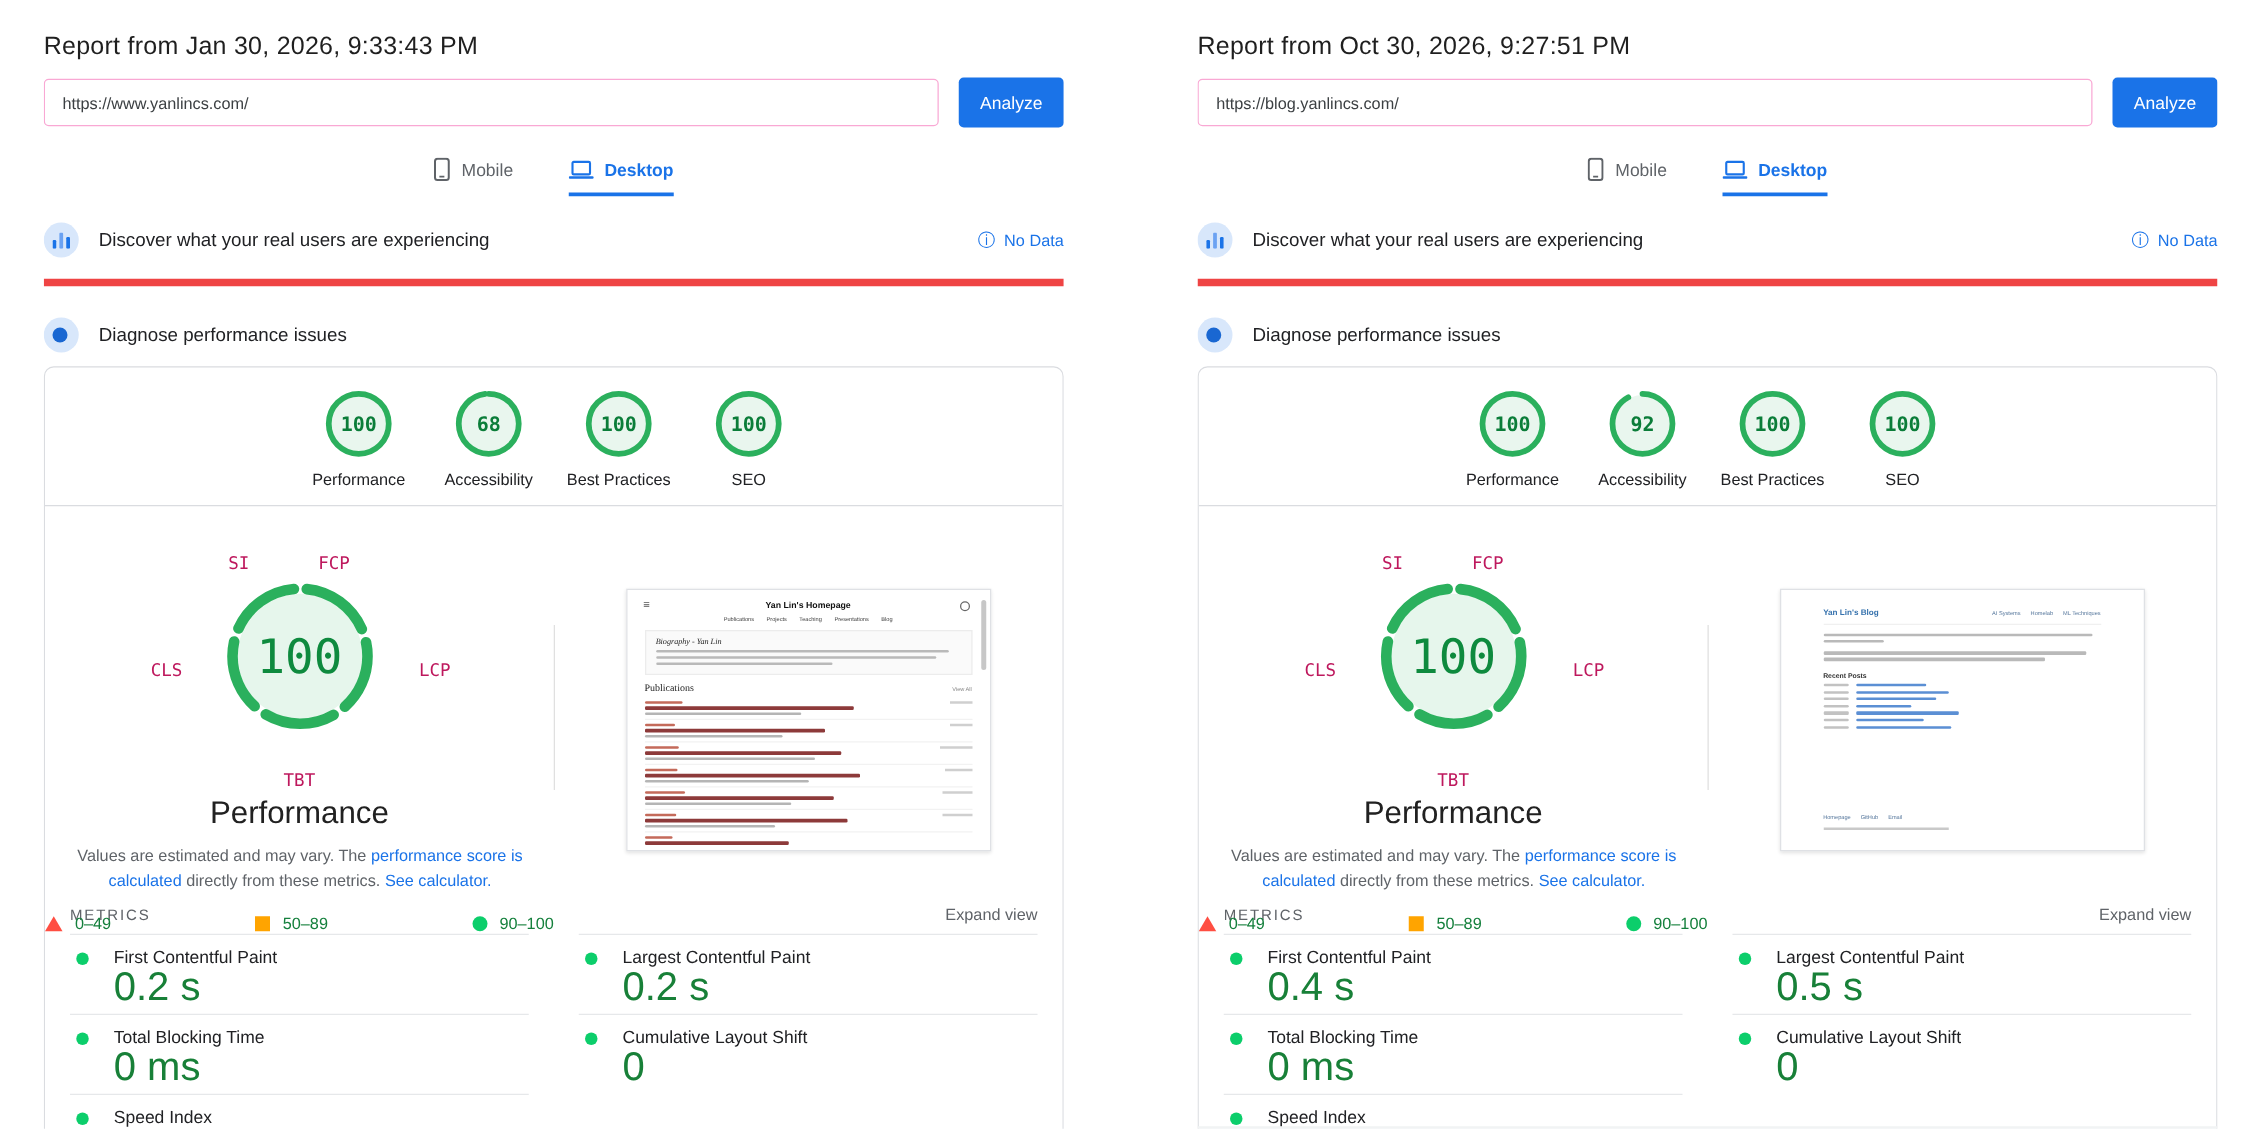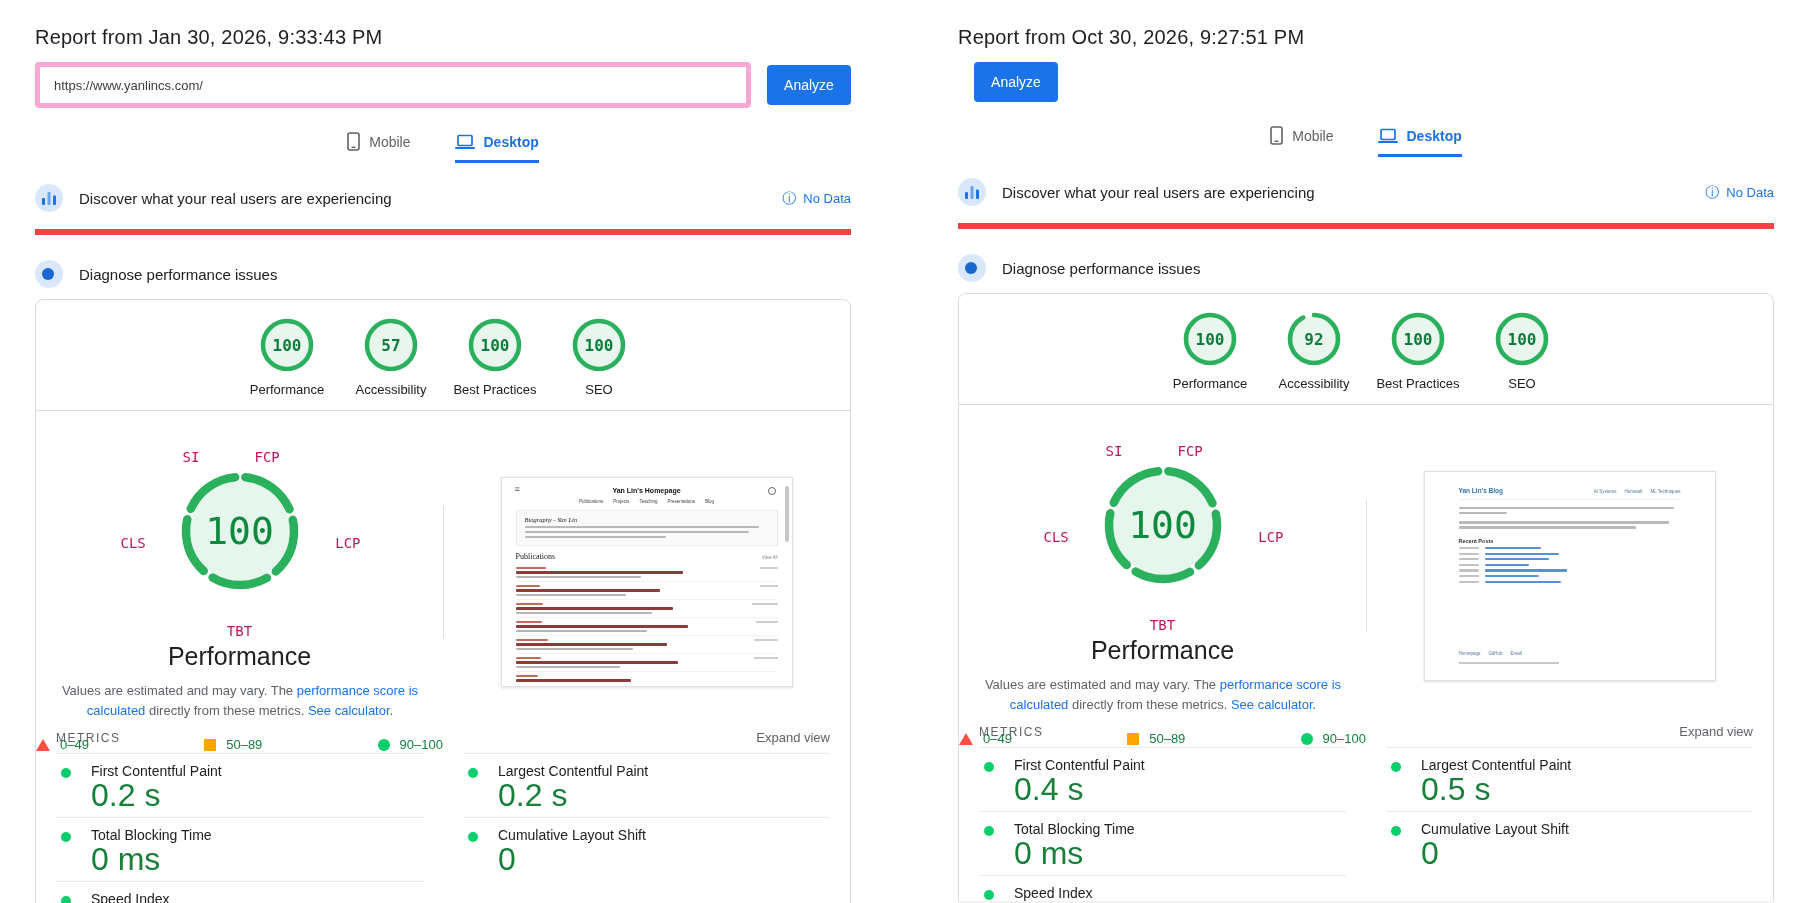--- a/index.html
+++ b/index.html
@@ -6,21 +6,21 @@
   body{width:1800px;height:903px;background:#fff;overflow:hidden;position:relative;
        font-family:"Liberation Sans",sans-serif;color:#202124}
 
   .panel{position:absolute;top:16px;width:816px;height:899px;overflow:hidden}
   .panel-left{left:35px}
   .panel-right{left:958px}
 
   .report-title{font-size:20px;font-weight:400;color:#1f1f1f;margin:10px 0 0;letter-spacing:.2px}
 
   .url-row{display:flex;align-items:center;margin-top:13px}
-  .url-input{flex:1;height:36px;border:5px solid #f9a8d4;border-radius:4px;padding:0 14px;
+  .url-input{flex:1;height:36px;border:1px solid #f9a8d4;border-radius:4px;padding:0 14px;
              font-size:13px;color:#3c4043;font-family:"Liberation Sans",sans-serif;outline:none;background:#fff}
   .analyze-btn{margin-left:16px;width:84px;height:40px;background:#1a73e8;border:none;border-radius:4px;
                color:#fff;font-size:14px;font-family:"Liberation Sans",sans-serif;cursor:pointer}
 
   .tabs{display:flex;justify-content:center;gap:44px;margin-top:24px}
   .tab{display:flex;align-items:center;gap:9px;font-size:14px;color:#5f6368;
        padding-bottom:9px;border-bottom:3px solid transparent;cursor:pointer}
   .tab.active{color:#1a73e8;border-bottom-color:#1a73e8;font-weight:bold}
 
   .section-row{display:flex;align-items:center;justify-content:space-between}
@@ -187,21 +187,21 @@
           <span class="ring-num">100</span>
         </span>
         <span class="score-label">Performance</span>
       </div>
       <div class="score">
         <span class="ring-wrap">
           <svg width="56" height="56" viewBox="0 0 56 56">
             <circle cx="28" cy="28" r="23" fill="#e9f6ee"></circle>
             <circle cx="28" cy="28" r="24" fill="none" stroke="#2bb05d" stroke-width="4.6" stroke-linecap="round" transform="rotate(-90 28 28)" stroke-dasharray="147.78051842486389 150.79644737231007"></circle>
           </svg>
-          <span class="ring-num">57</span>
+          <span class="ring-num">68</span>
         </span>
         <span class="score-label">Accessibility</span>
       </div>
       <div class="score">
         <span class="ring-wrap">
           <svg width="56" height="56" viewBox="0 0 56 56">
             <circle cx="28" cy="28" r="23" fill="#e9f6ee"></circle>
             <circle cx="28" cy="28" r="24" fill="none" stroke="#2bb05d" stroke-width="4.6" stroke-linecap="round" transform="rotate(-90 28 28)" stroke-dasharray="150.79644737231007 150.79644737231007"></circle>
           </svg>
           <span class="ring-num">100</span>
@@ -359,20 +359,21 @@
     </div>
   </div>
 
   <div class="bottom-strip"></div>
 </div>
 
 <div class="panel panel-right">
   <h1 class="report-title">Report from Oct 30, 2026, 9:27:51 PM</h1>
 
   <div class="url-row">
+    <input class="url-input" type="text" value="https://blog.yanlincs.com/" style="">
     <button class="analyze-btn">Analyze</button>
   </div>
 
   <div class="tabs">
     <div class="tab">
       <svg width="13" height="19" viewBox="0 0 13 19">
         <rect x="1" y="1" width="11" height="17" rx="2" fill="none" stroke="#5f6368" stroke-width="1.6"></rect>
         <line x1="4.5" y1="15.3" x2="8.5" y2="15.3" stroke="#5f6368" stroke-width="1.4"></line>
       </svg>
       <span>Mobile</span>

